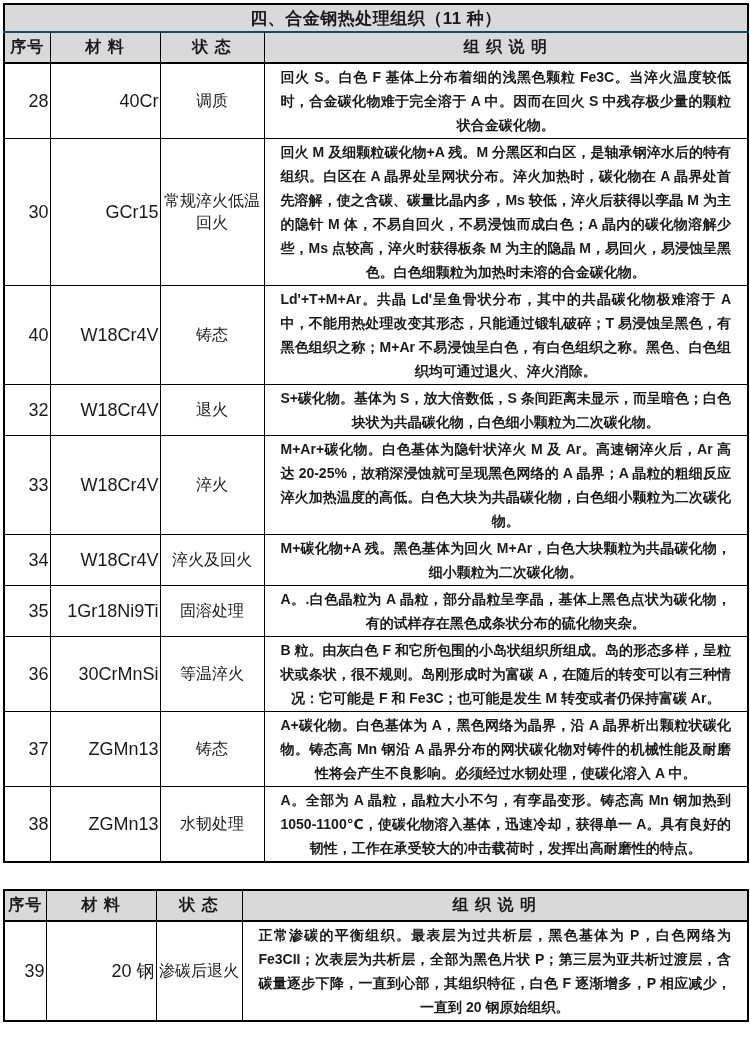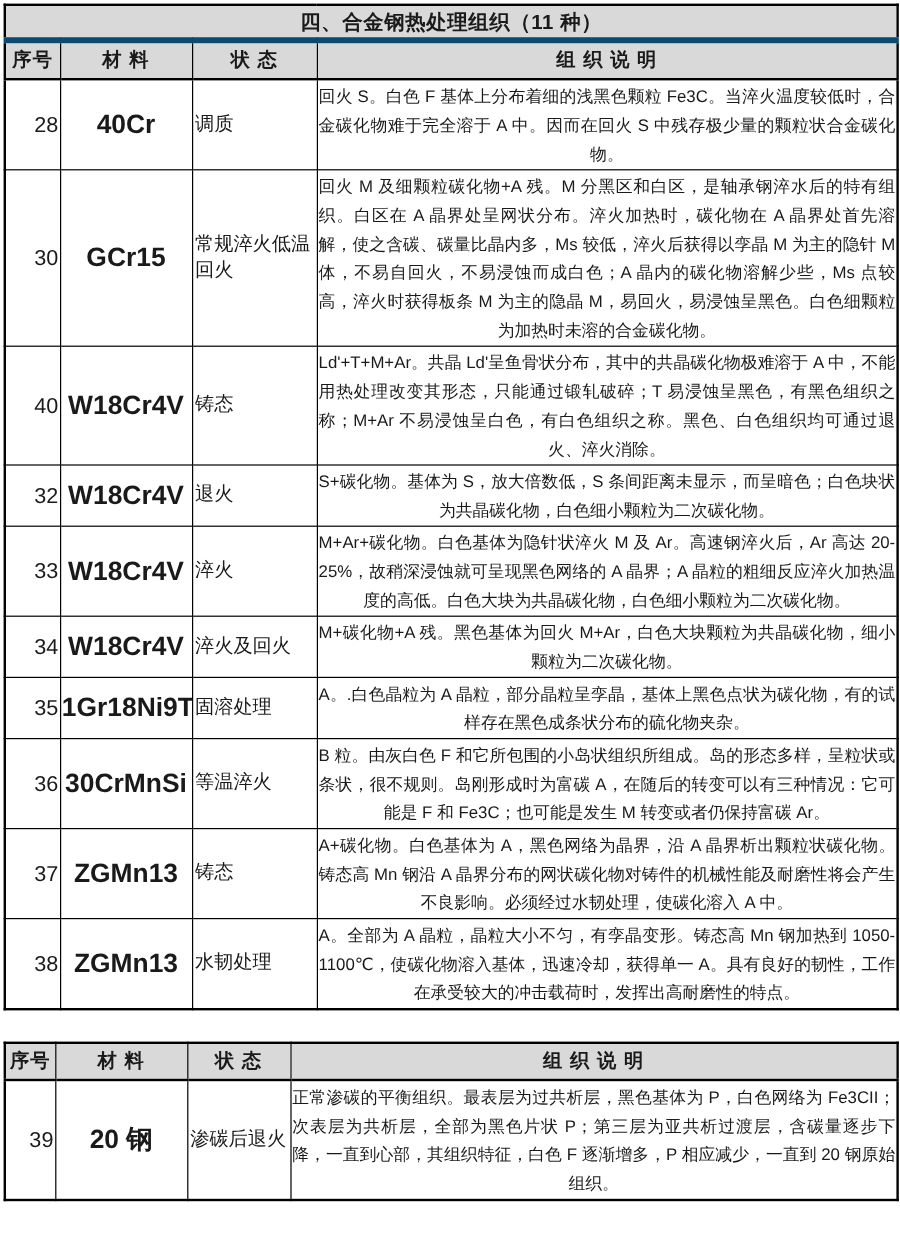--- a/index.html
+++ b/index.html
@@ -31,57 +31,58 @@
     border: 1px solid #000;
     overflow: hidden;
   }
   tr.title-row th {
     background: #d9d9d9;
     font-size: 17px;
     font-weight: bold;
     height: 24px;
     text-align: center;
     vertical-align: middle;
-    border-bottom: 5px solid #0c4a6e;
+    border-bottom: 2px solid #0c4a6e;
     letter-spacing: 0.5px;
   }
   tr.header-row th {
     background: #d9d9d9;
     font-size: 16px;
     font-weight: bold;
     height: 27px;
     vertical-align: middle;
     border-bottom: 2px solid #000;
     letter-spacing: 1px;
   }
   td.cell-no {
     font-size: 18px;
     text-align: right;
     vertical-align: middle;
   }
   td.cell-material {
-    font-size: 22px;
-    text-align: center;
+    font-size: 18px;
+    text-align: right;
     vertical-align: middle;
-    font-weight: bold;
   }
   td.cell-state {
     font-size: 16px;
+    text-align: center;
     vertical-align: middle;
     line-height: 22px;
     padding: 0 2px;
   }
   td.cell-desc {
     font-size: 14px;
     line-height: 24px;
     text-align: justify;
     text-align-last: center;
     text-justify: inter-ideograph;
     vertical-align: middle;
-    padding: 1px 1px;
+    padding: 1px 16px;
+    font-weight: bold;
   }
   tbody tr.data-row { min-height: 44px; }
   tbody tr.data-row td { height: 44px; }
 </style>
 </head>
 <body>
 
 <div class="page">
 
   <table class="doc-table first">

